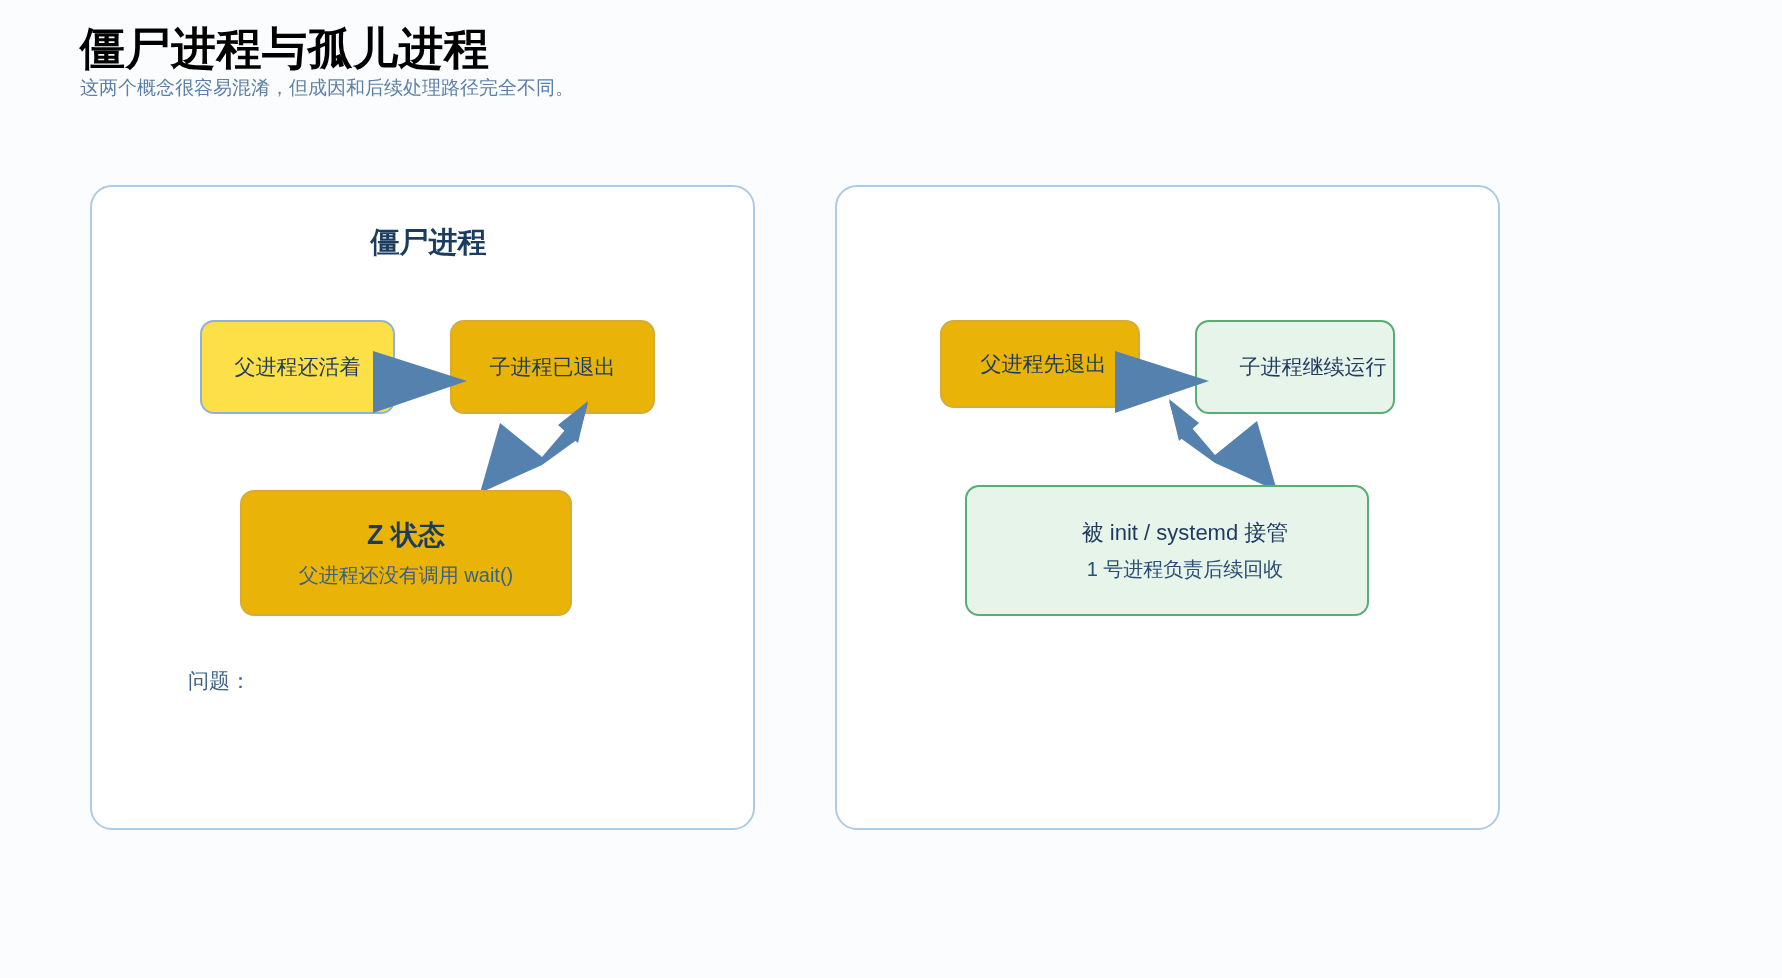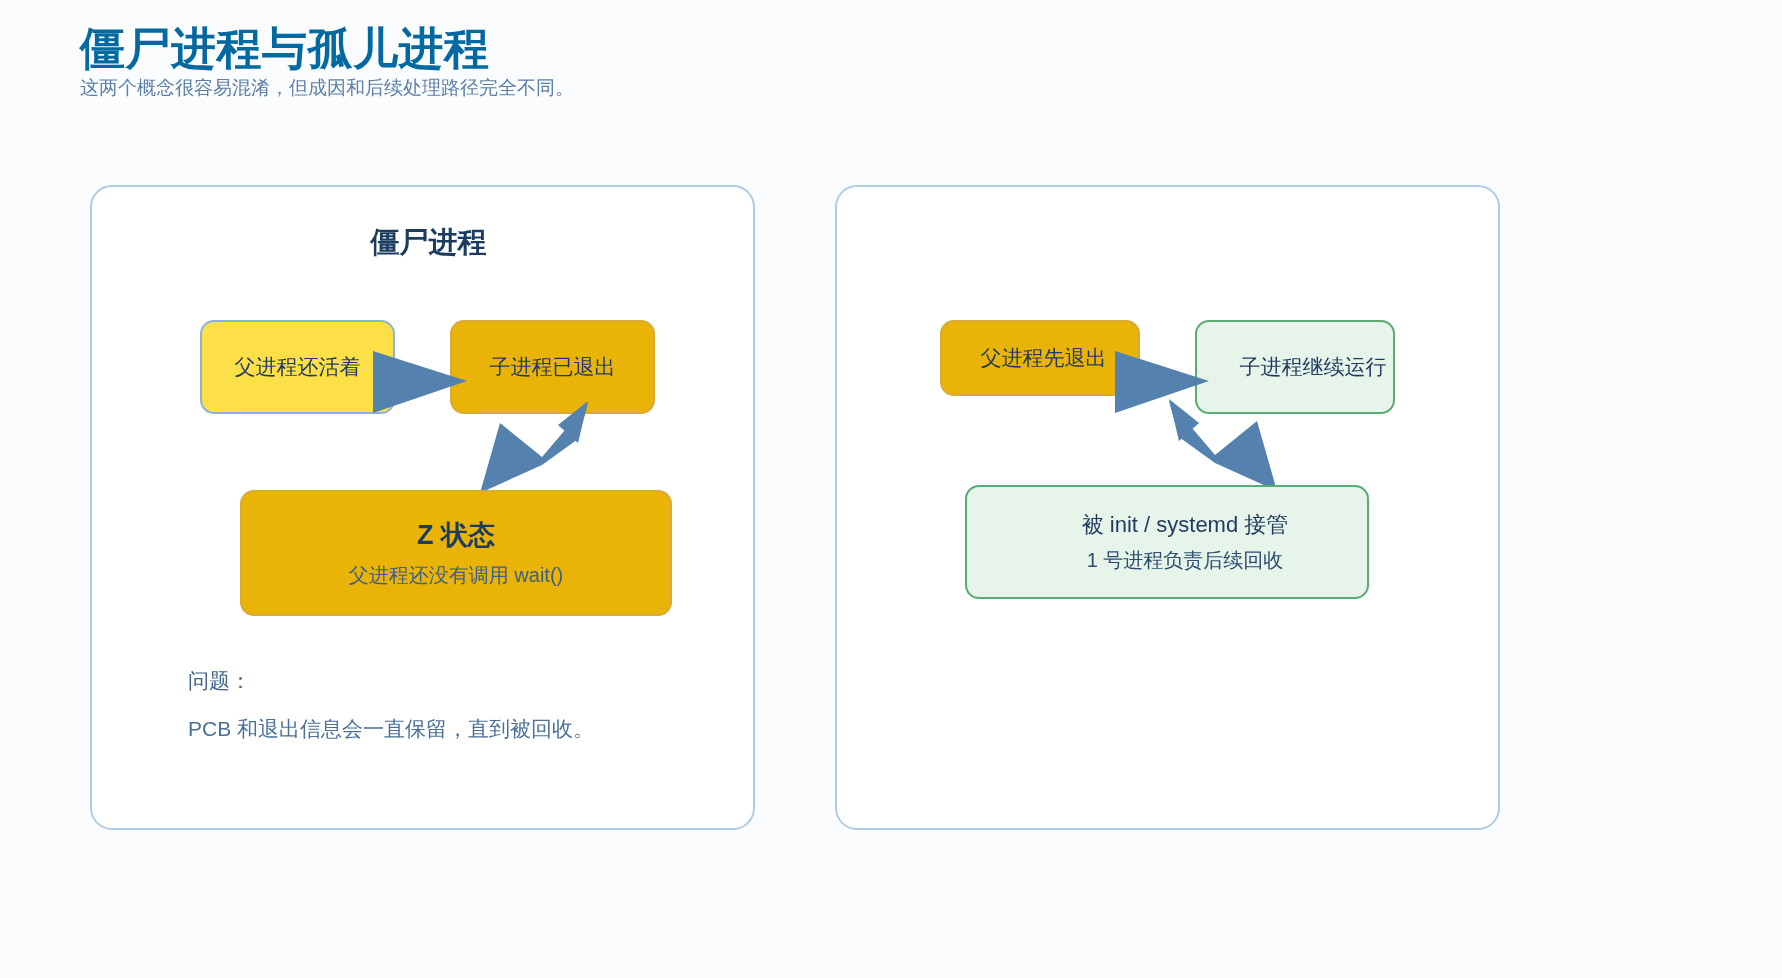--- a/index.html
+++ b/index.html
@@ -26,21 +26,21 @@
   .header {
     position: absolute;
     left: 80px;
     top: 22px;
     width: 1400px;
   }
   .page-title {
     font-size: 45px;
     font-weight: 700;
     letter-spacing: 0.5px;
-    color: #0369a1;
+    color: #000000;
     line-height: 1.18;
     margin: 0;
   }
   .page-subtitle {
     font-size: 19px;
     color: #5b7fa6;
     line-height: 1.4;
   }
 
   
@@ -110,26 +110,26 @@
   .node-sub {
     font-size: 20px;
     color: #3c5f85;
   }
   .node-line1 { font-size: 22px; color: #1f3a5f; }
   .node-line2 { font-size: 20px; color: #2b4d72; margin-top: 8px; }
 
   
   .n-parent-alive { left: 108px; top: 133px; width: 195px; height: 94px; }
   .n-child-exit   { left: 358px; top: 133px; width: 205px; height: 94px; }
-  .n-zstate       { left: 148px; top: 303px; width: 432px; height: 126px; }
-
-  
-  .n-parent-exit  { left: 103px; top: 133px; width: 200px; height: 76px; padding-left: 7px; }
+  .n-zstate       { left: 148px; top: 303px; width: 332px; height: 126px; }
+
+  
+  .n-parent-exit  { left: 103px; top: 133px; width: 200px; height: 88px; padding-left: 7px; }
   .n-child-run    { left: 358px; top: 133px; width: 200px; height: 94px; }
-  .n-init         { left: 128px; top: 298px; width: 404px; height: 114px; }
+  .n-init         { left: 128px; top: 298px; width: 404px; height: 131px; }
 
   
   .arrow { position: absolute; overflow: visible; pointer-events: none; }
   .arrow-fill { fill: #5481ad; }
 
   .arrow-h-left  { left: 275px; top: 148px; width: 120px; height: 80px; }
   .arrow-d-left  { left: 300px; top: 212px; width: 200px; height: 120px; }
   .arrow-h-right { left: 272px; top: 148px; width: 120px; height: 80px; }
   .arrow-d-right { left: 318px; top: 210px; width: 200px; height: 120px; }
 
@@ -183,21 +183,20 @@
         <polygon class="arrow-fill" points="166,26 196,2 186,44"></polygon>
       </svg>
 
       <div class="node yellow n-zstate">
         <div class="node-title">Z 状态</div>
         <div class="node-sub">父进程还没有调用 wait()</div>
       </div>
 
       <div class="footnote">
         <div class="foot-label">问题：</div>
-        <div class="foot-text">PCB 和退出信息会一直保留，直到被回收。</div>
       </div>
     </div>
 
     <div class="card">
 
       <div class="node yellow n-parent-exit">
         <span>父进程先退出</span>
       </div>
 
       <div class="node green n-child-run">

